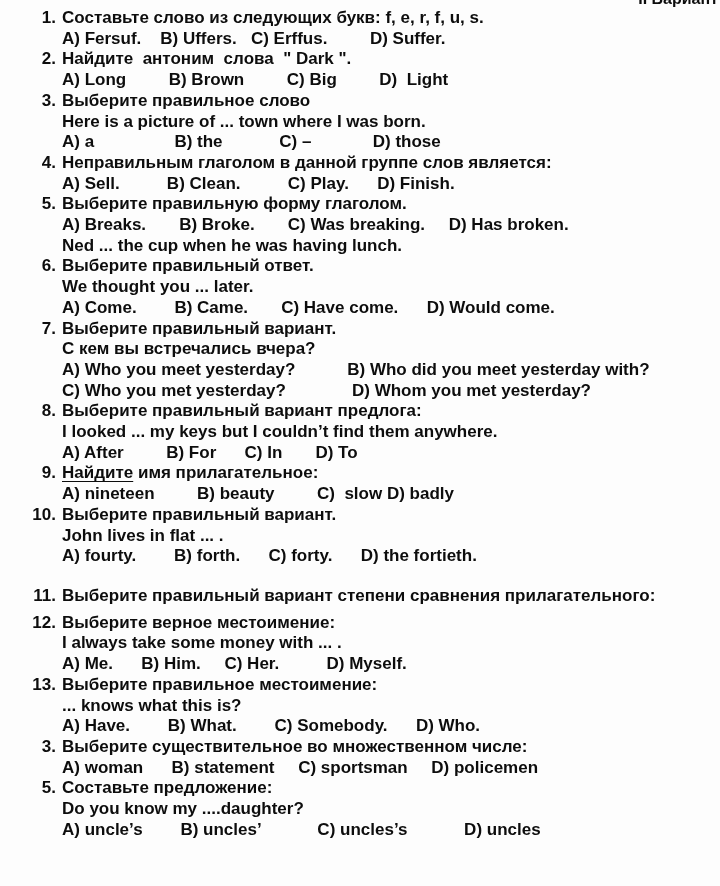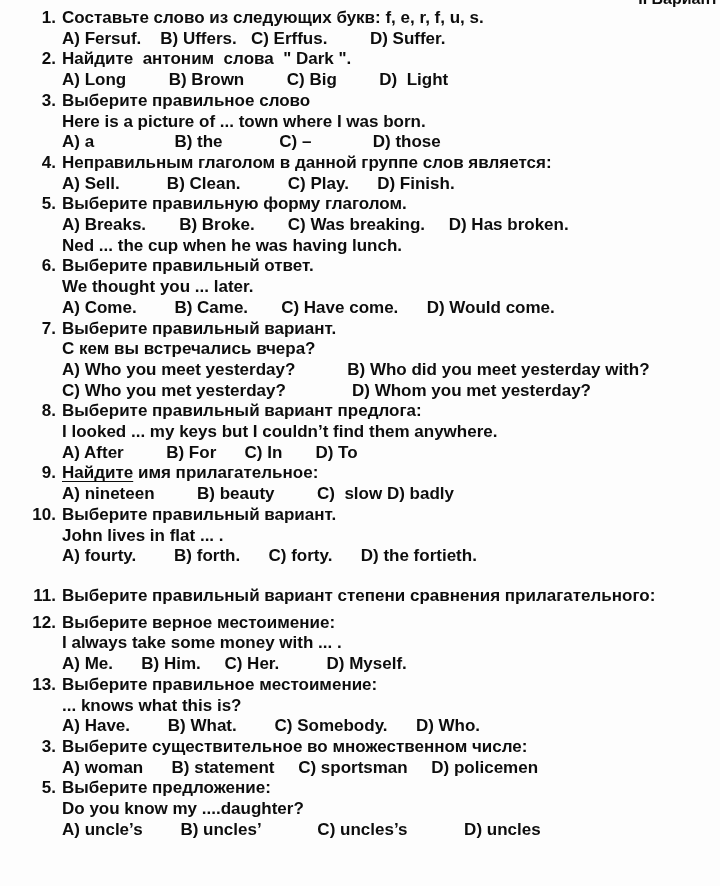--- a/index.html
+++ b/index.html
@@ -125,18 +125,18 @@
       <div class="question q13">
         <div class="line"><span class="qnum">13.</span><span>Выберите правильное местоимение:</span></div>
         <div class="line sub">... knows what this is?</div>
         <div class="line sub">A) Have.        B) What.        C) Somebody.      D) Who.</div>
       </div>
       <div class="question q14">
         <div class="line"><span class="qnum">3.</span><span>Выберите существительное во множественном числе:</span></div>
         <div class="line sub">A) woman      B) statement     C) sportsman     D) policemen</div>
       </div>
       <div class="question q15">
-        <div class="line"><span class="qnum">5.</span><span>Выберите предложение:</span></div>
+        <div class="line"><span class="qnum">5.</span><span>Составьте предложение:</span></div>
         <div class="line sub">Do you know my ....daughter?</div>
         <div class="line sub">A) uncle’s        B) uncles’            C) uncles’s            D) uncles</div>
       </div>
     </div>
 </div>
 
 </body></html>

